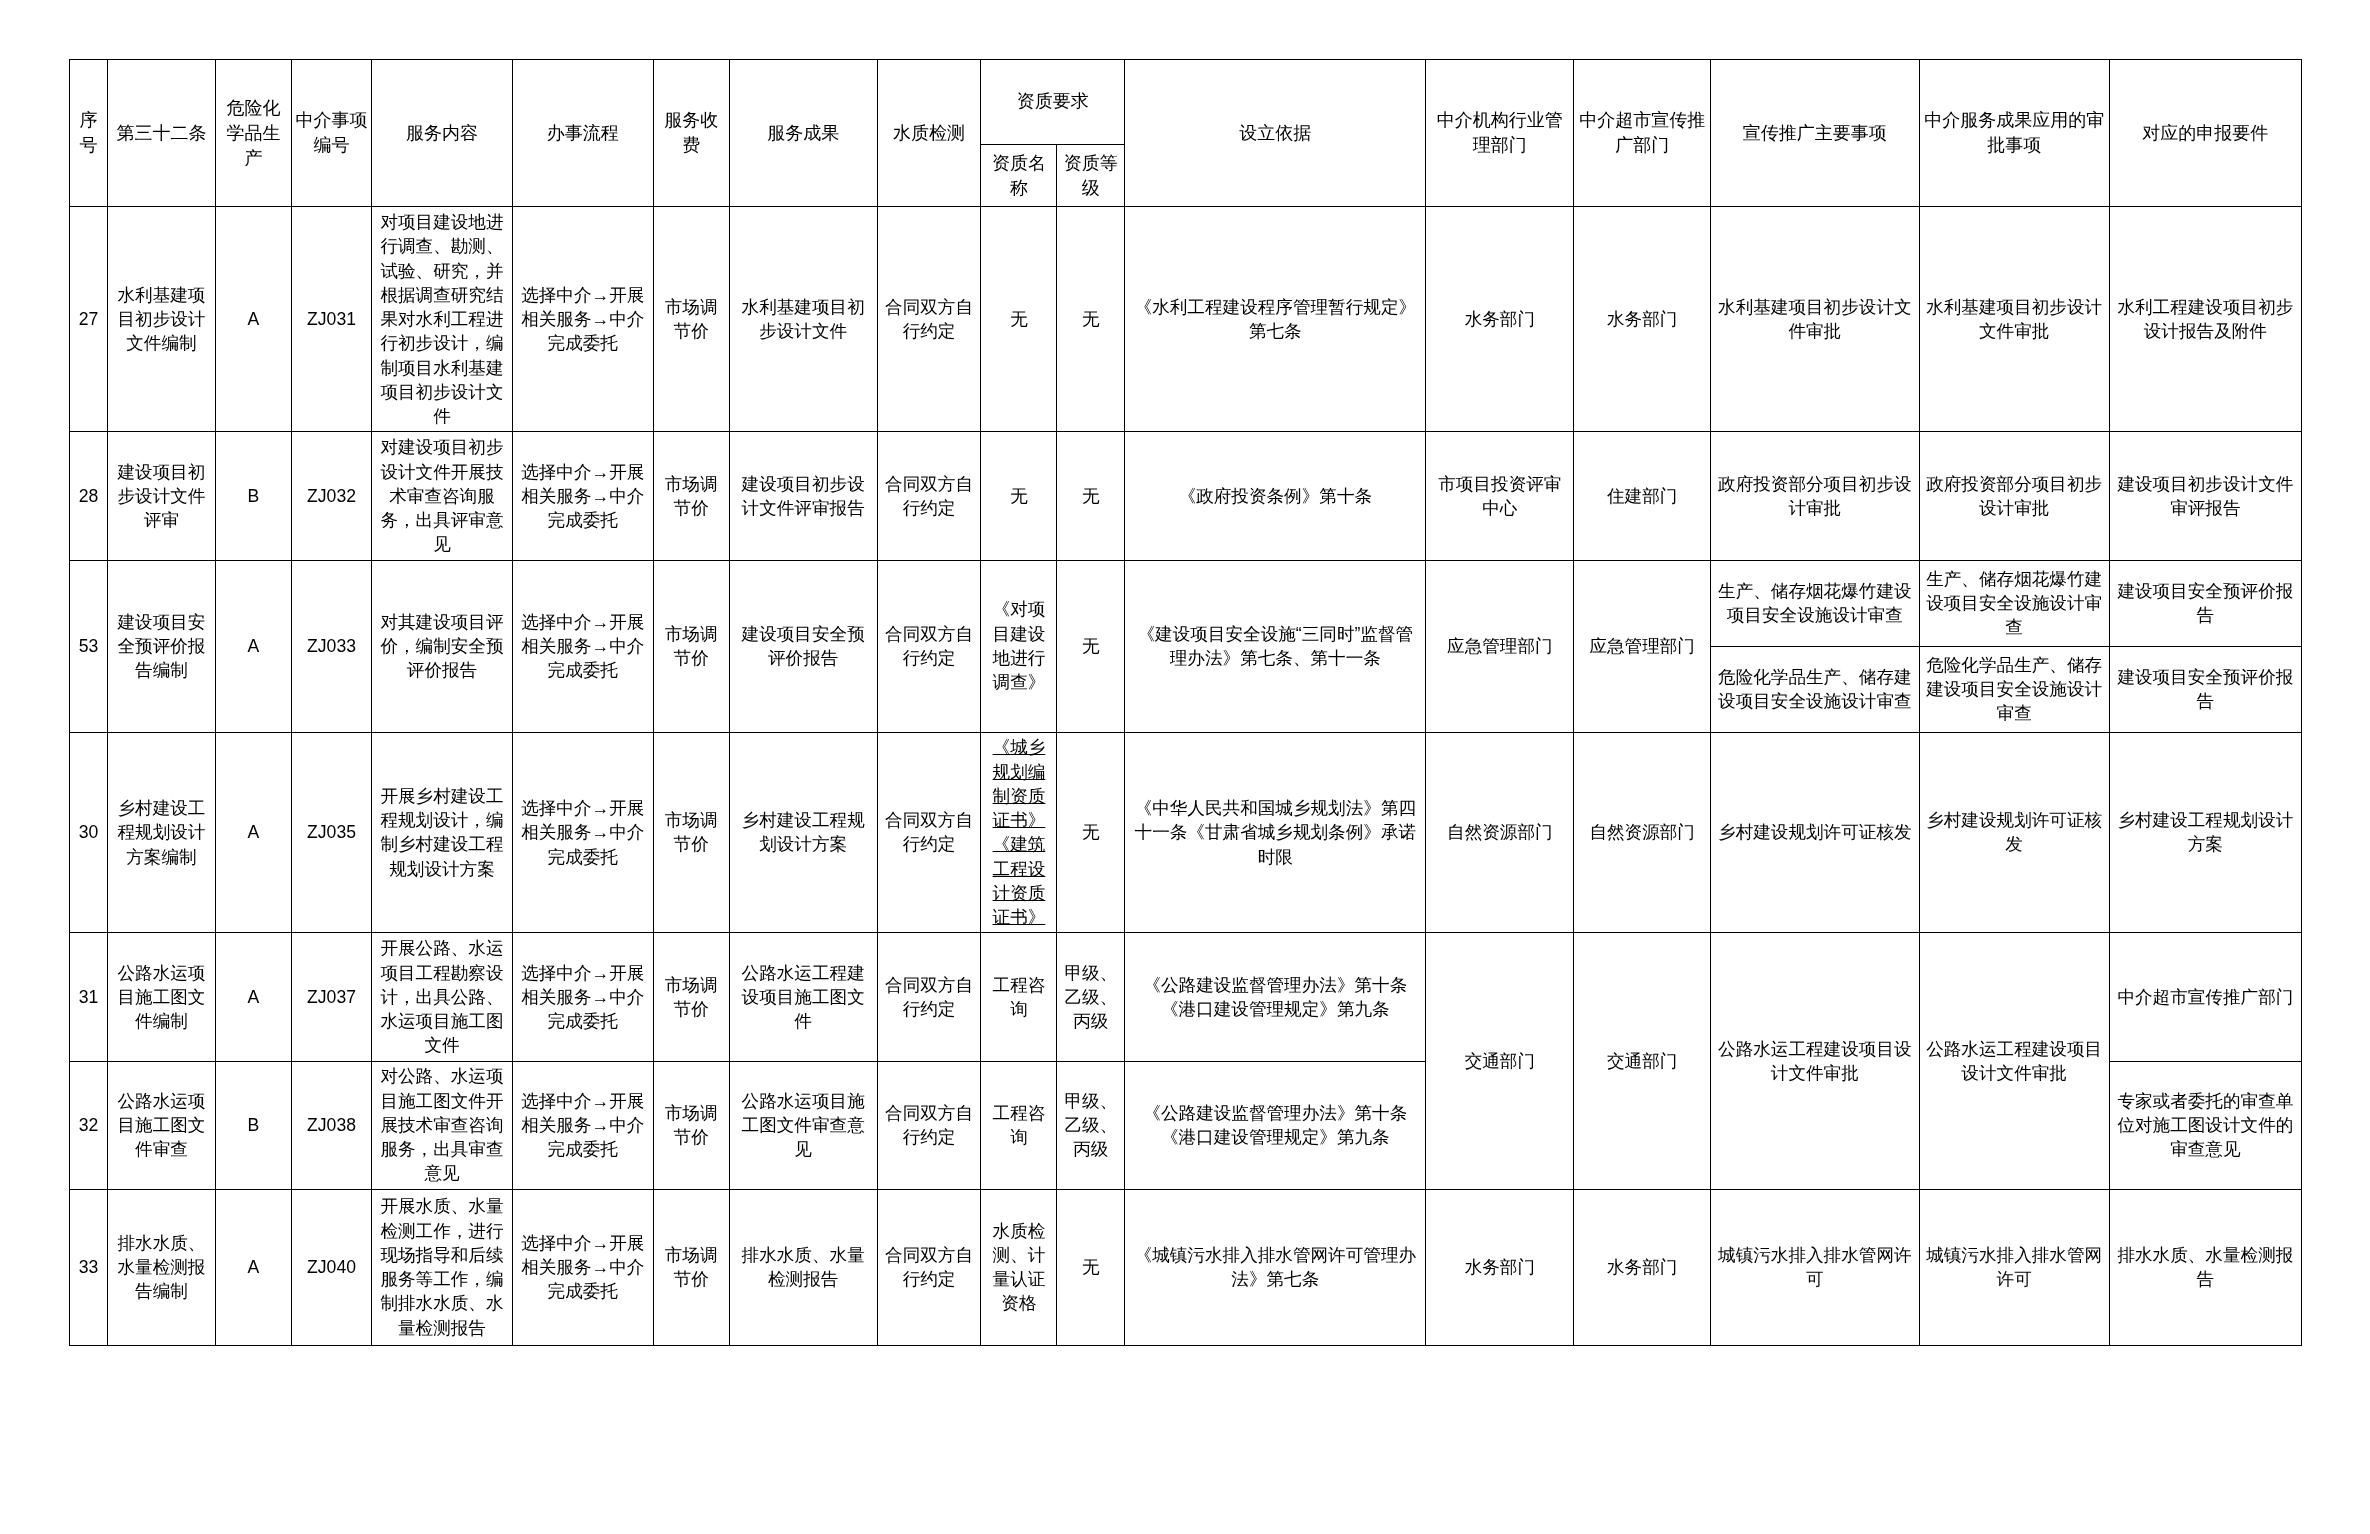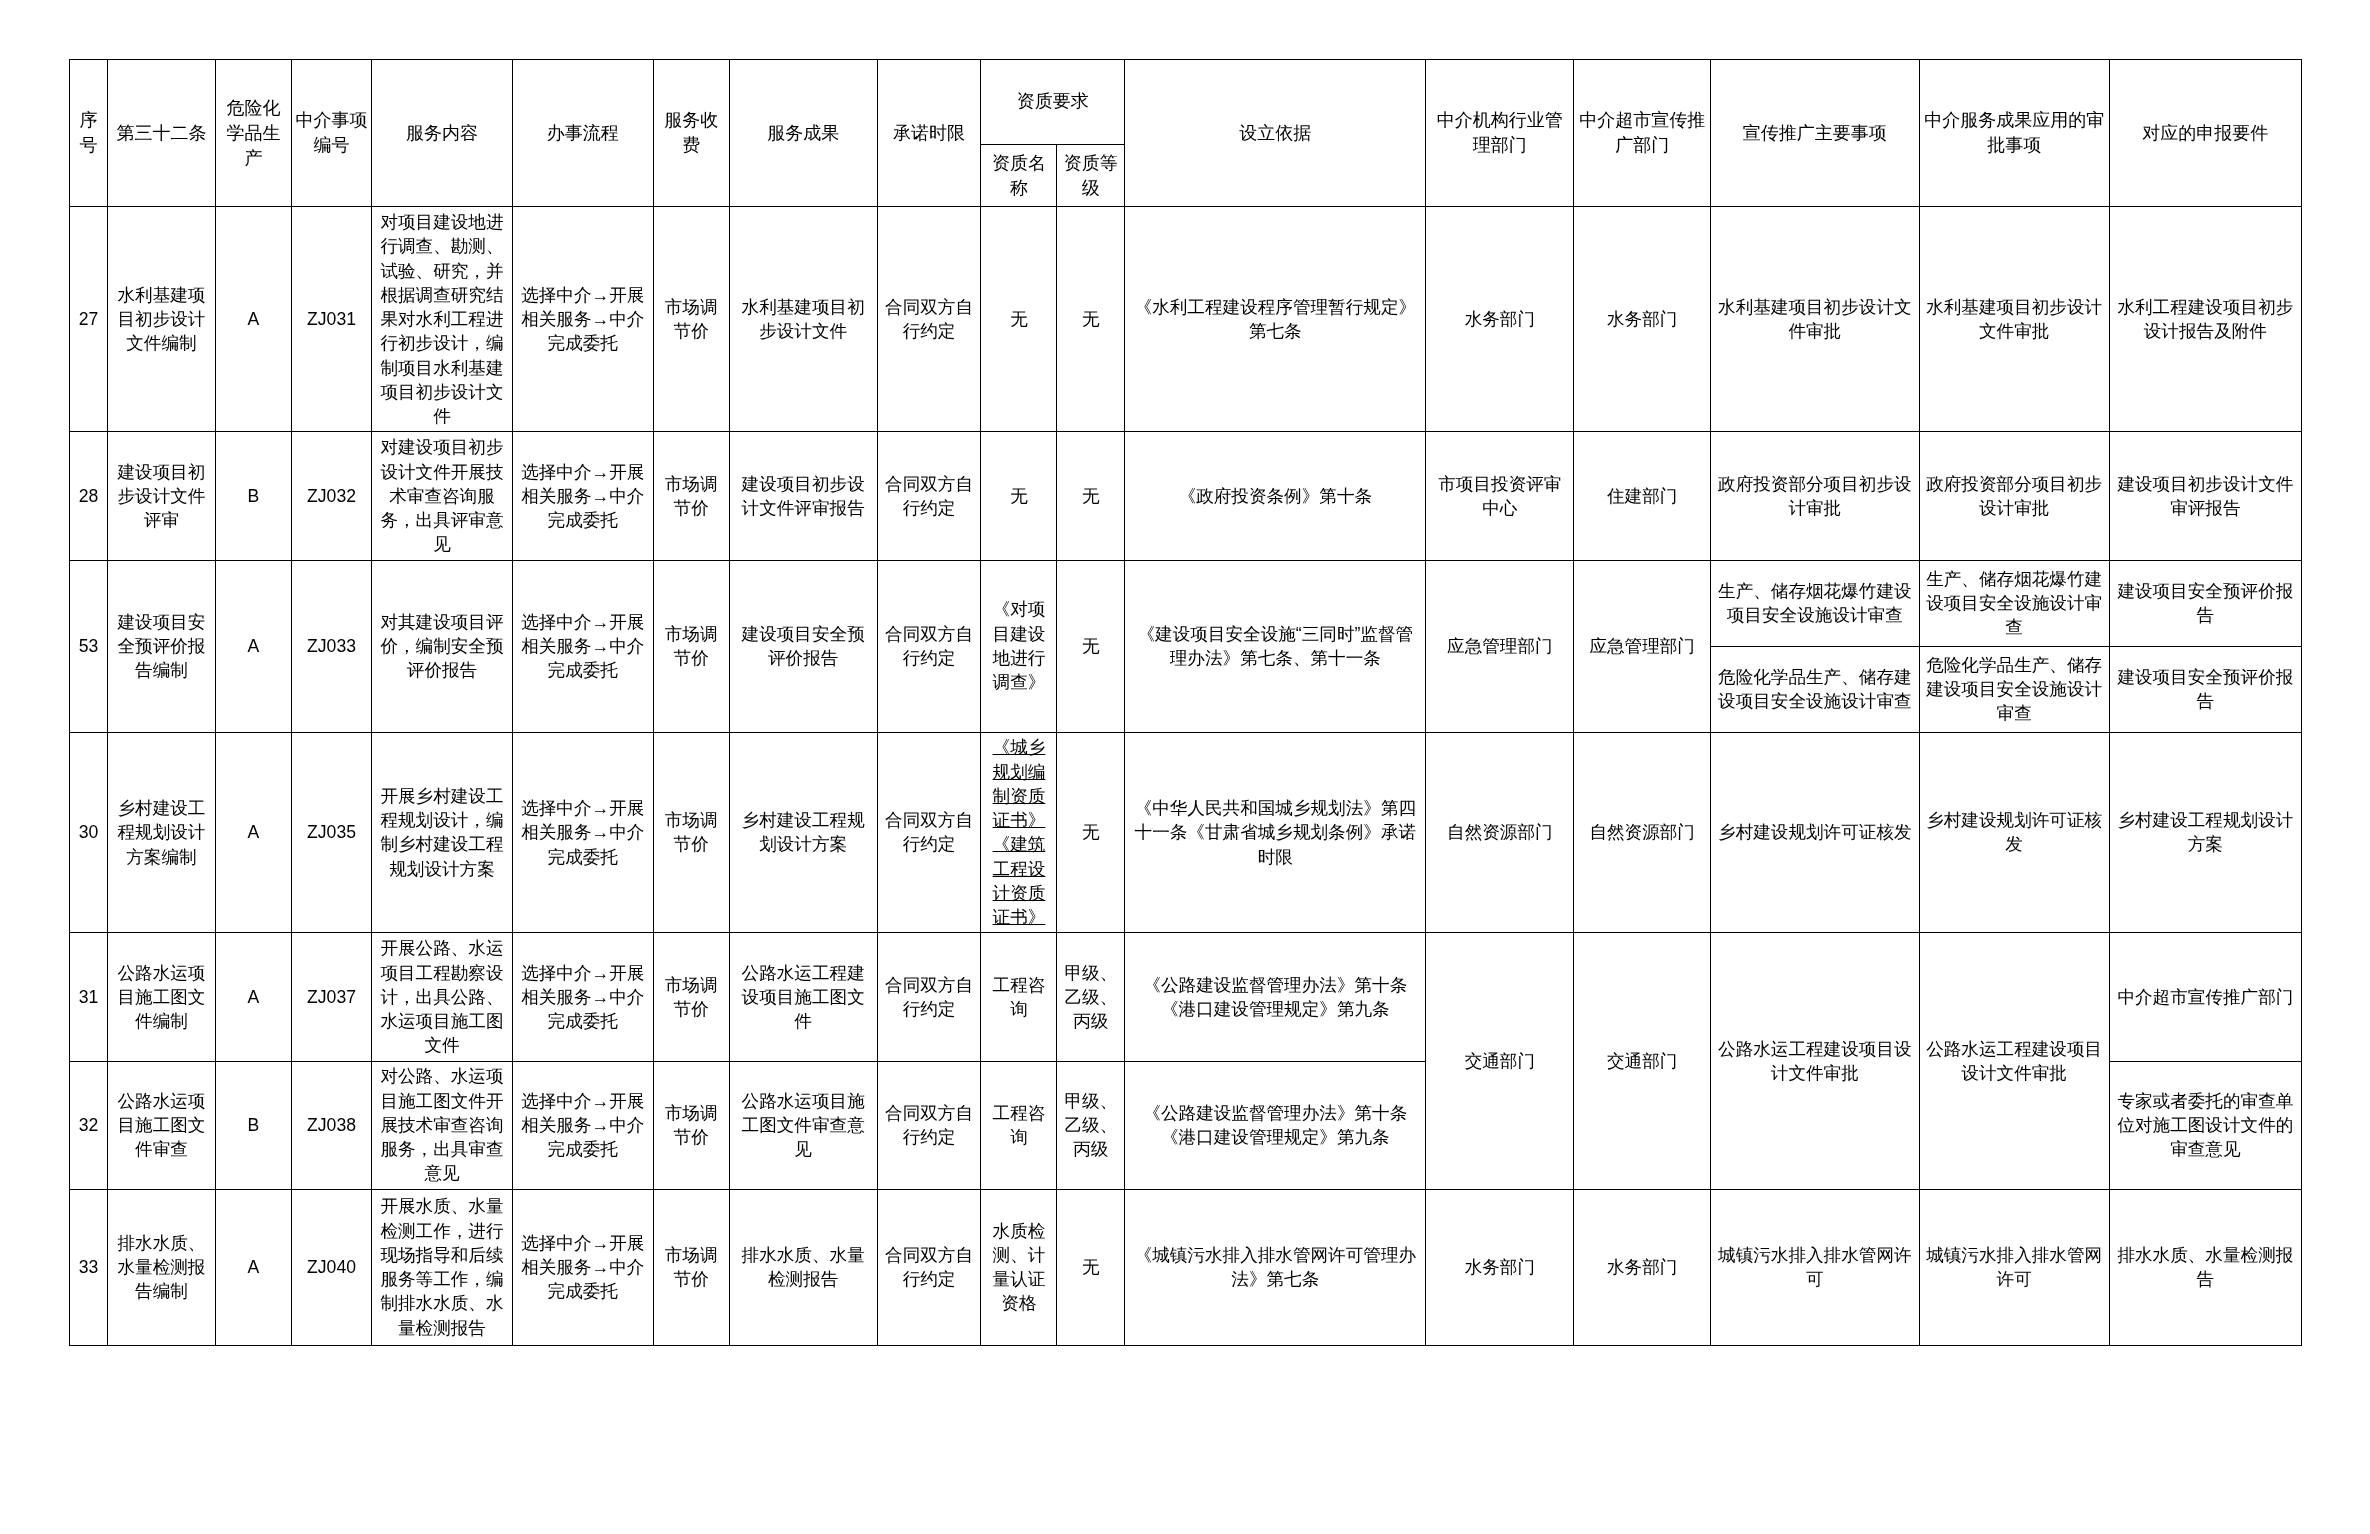--- a/index.html
+++ b/index.html
@@ -95,21 +95,21 @@
     <thead>
       <tr>
         <th rowspan="2">序号</th>
         <th rowspan="2">第三十二条</th>
         <th rowspan="2">危险化学品生产</th>
         <th rowspan="2">中介事项编号</th>
         <th rowspan="2">服务内容</th>
         <th rowspan="2">办事流程</th>
         <th rowspan="2">服务收费</th>
         <th rowspan="2">服务成果</th>
-        <th rowspan="2">承诺时限</th>
+        <th rowspan="2">水质检测</th>
         <th colspan="2" class="hdr-qual-group">资质要求</th>
         <th rowspan="2">设立依据</th>
         <th rowspan="2">中介机构行业管理部门</th>
         <th rowspan="2">中介超市宣传推广部门</th>
         <th rowspan="2">宣传推广主要事项</th>
         <th rowspan="2">中介服务成果应用的审批事项</th>
         <th rowspan="2">对应的申报要件</th>
       </tr>
       <tr class="subhdr">
         <th>资质名称</th>

